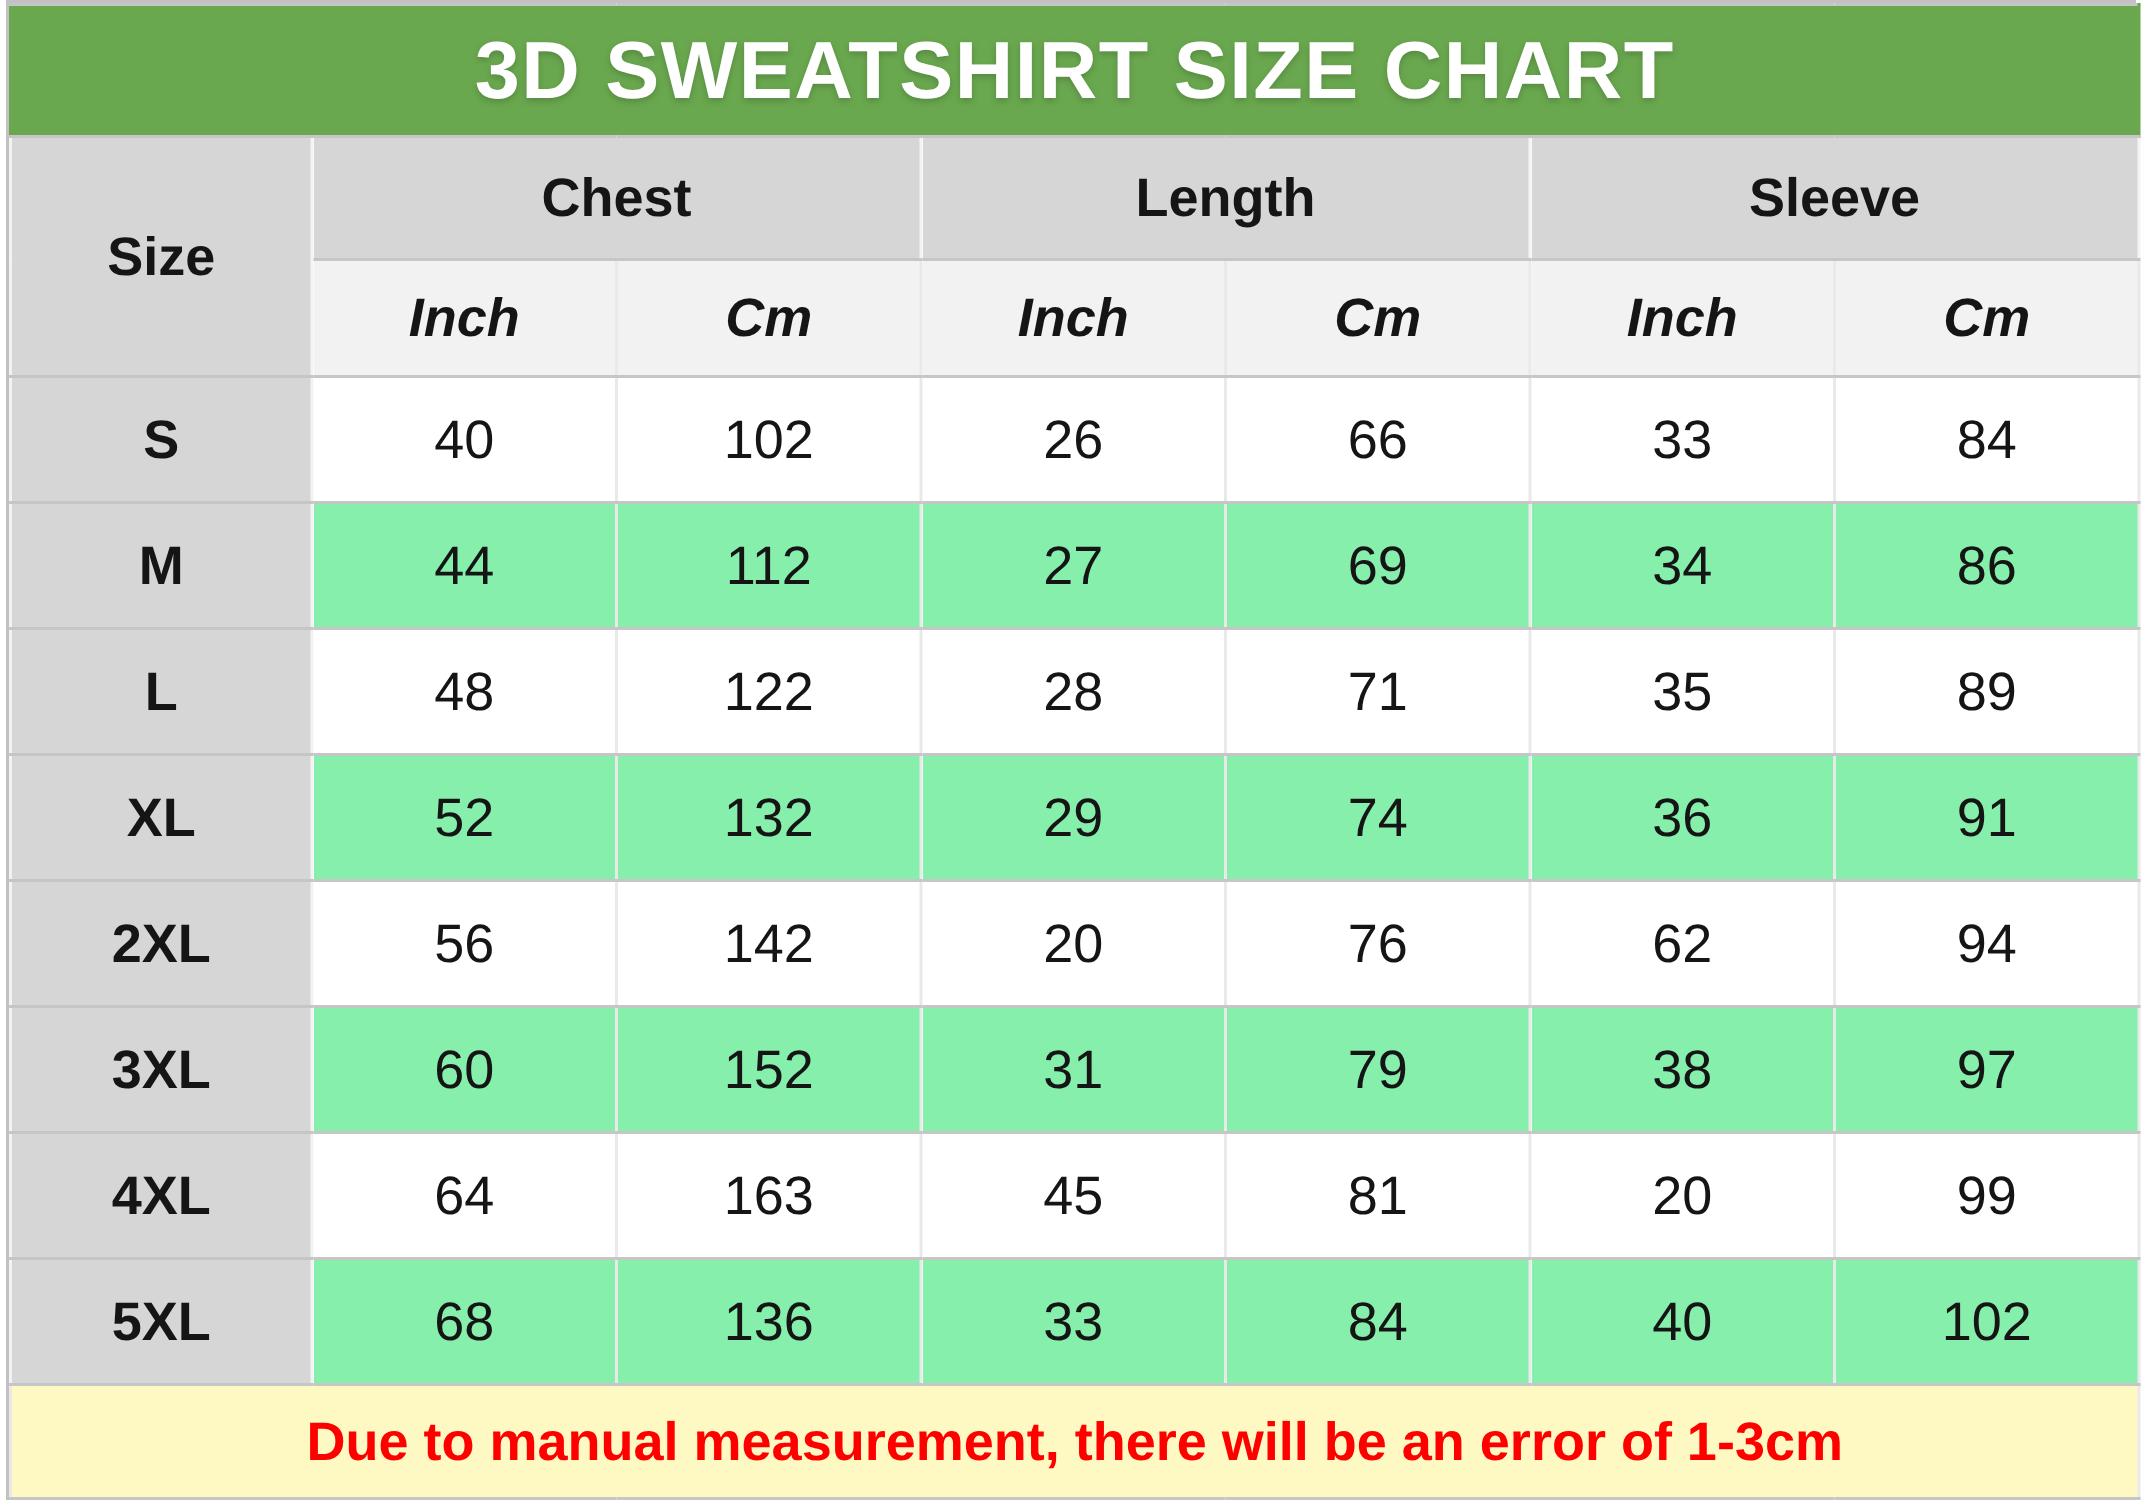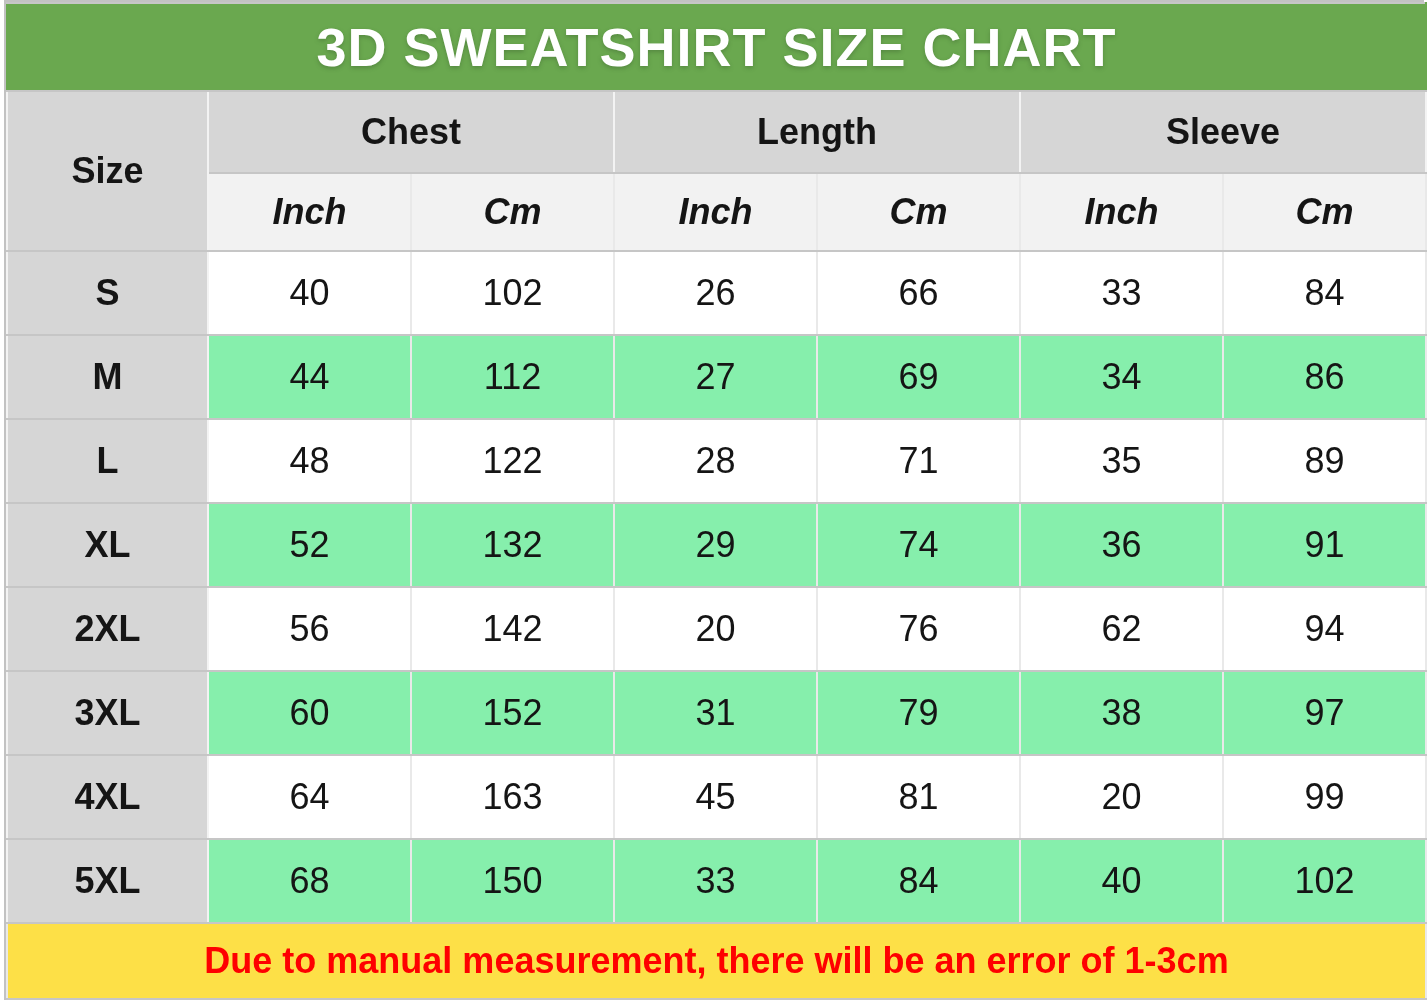--- a/index.html
+++ b/index.html
@@ -80,21 +80,21 @@
     border-left-color: #f3f3f3;
     border-right-color: #f3f3f3;
   }
   .val {
     background: #ffffff;
     font-weight: normal;
   }
   tr.alt .val { background: #86efac; }
   .note-cell {
     height: 72px;
-    background: #fde047;
+    background: #fef9c3;
     color: #fe0000;
     font-weight: bold;
     font-size: 36px;
   }
 </style>
 </head>
 <body>
 
 <div class="sheet">
 
@@ -207,21 +207,21 @@
         <td class="val">163</td>
         <td class="val">45</td>
         <td class="val">81</td>
         <td class="val">20</td>
         <td class="val">99</td>
       </tr>
 
       <tr class="data-row alt">
         <td class="size-cell">5XL</td>
         <td class="val">68</td>
-        <td class="val">150</td>
+        <td class="val">136</td>
         <td class="val">33</td>
         <td class="val">84</td>
         <td class="val">40</td>
         <td class="val">102</td>
       </tr>
 
       <tr class="note-row">
         <td colspan="7" class="note-cell">Due to manual measurement, there will be an error of 1-3cm</td>
       </tr>
     </tbody>

